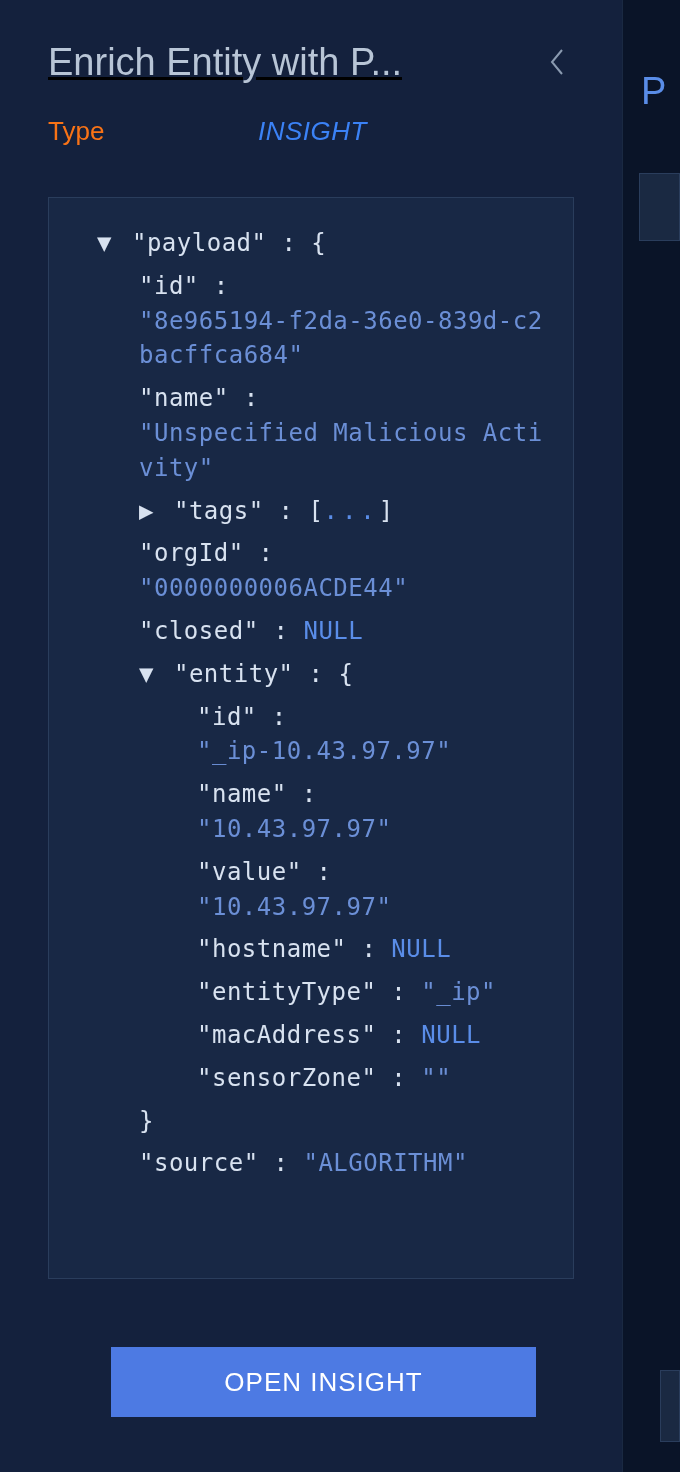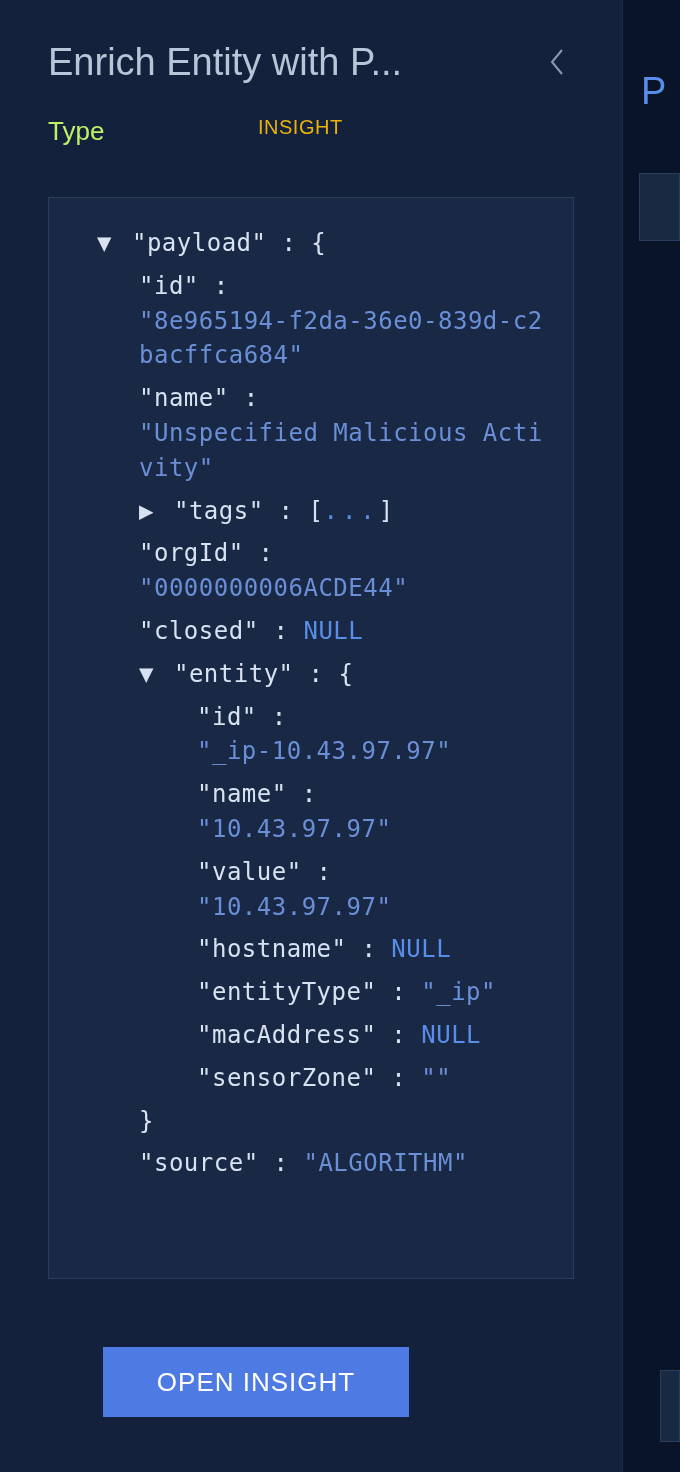--- a/index.html
+++ b/index.html
@@ -47,20 +47,21 @@
   height: 72px;
   background: #1a2942;
   border: 1px solid #2a3d5c;
 }
 .header {
   display: flex;
   align-items: center;
   justify-content: space-between;
   padding: 0 48px;
   margin-bottom: 30px;
+  text-decoration: underline;
 }
 .title {
   color: #b8c5d6;
   font-size: 38px;
   font-weight: 500;
   white-space: nowrap;
   overflow: hidden;
   text-overflow: ellipsis;
   max-width: 460px;
 }
@@ -69,28 +70,29 @@
   cursor: pointer;
   padding: 8px;
 }
 .chevron-back svg { display: block; }
 .meta-row {
   display: flex;
   padding: 0 48px;
   margin-bottom: 50px;
 }
 .meta-label {
-  color: #bef264;
+  color: #f97316;
   font-size: 26px;
   width: 210px;
 }
 .meta-value {
-  color: #eab308;
-  font-size: 20px;
+  color: #3b82f6;
+  font-size: 26px;
   letter-spacing: 0.5px;
+  font-style: italic;
 }
 .json-box {
   margin: 0 48px;
   background: #182845;
   border: 1px solid #2a3d5c;
   height: 1082px;
   overflow: hidden;
   padding: 28px 20px;
   font-family: "SF Mono", Menlo, Consolas, monospace;
   font-size: 24px;
@@ -123,23 +125,23 @@
 .wrap-block .key-line { color: #d8e2f0; }
 .wrap-block .val-wrap { color: #6b8fd6; word-break: break-all; white-space: normal; max-width: 440px; }
 .wrap-block3 {
   padding-left: 128px;
   margin-bottom: 8px;
 }
 .wrap-block3 .key-line { color: #d8e2f0; }
 .wrap-block3 .val-wrap { color: #6b8fd6; word-break: break-all; white-space: normal; max-width: 380px; }
 .open-btn {
   position: absolute;
-  left: 103px;
+  left: 111px;
   bottom: 55px;
-  width: 306px;
+  width: 425px;
   height: 70px;
   background: #4d7ae3;
   color: #ffffff;
   font-size: 26px;
   letter-spacing: 1px;
   border: none;
   cursor: pointer;
   display: flex;
   align-items: center;
   justify-content: center;

